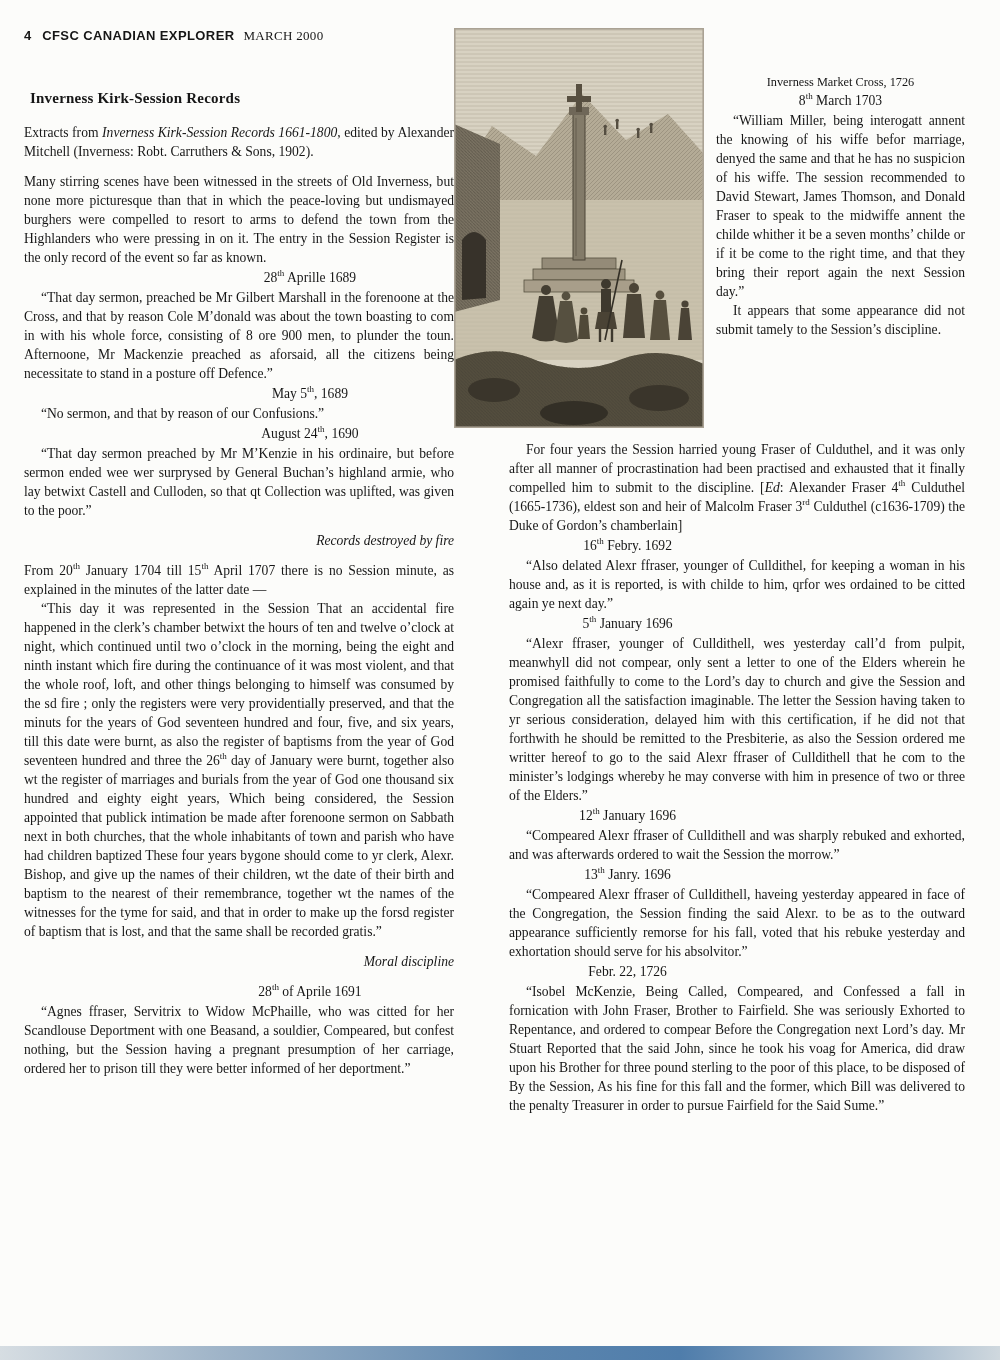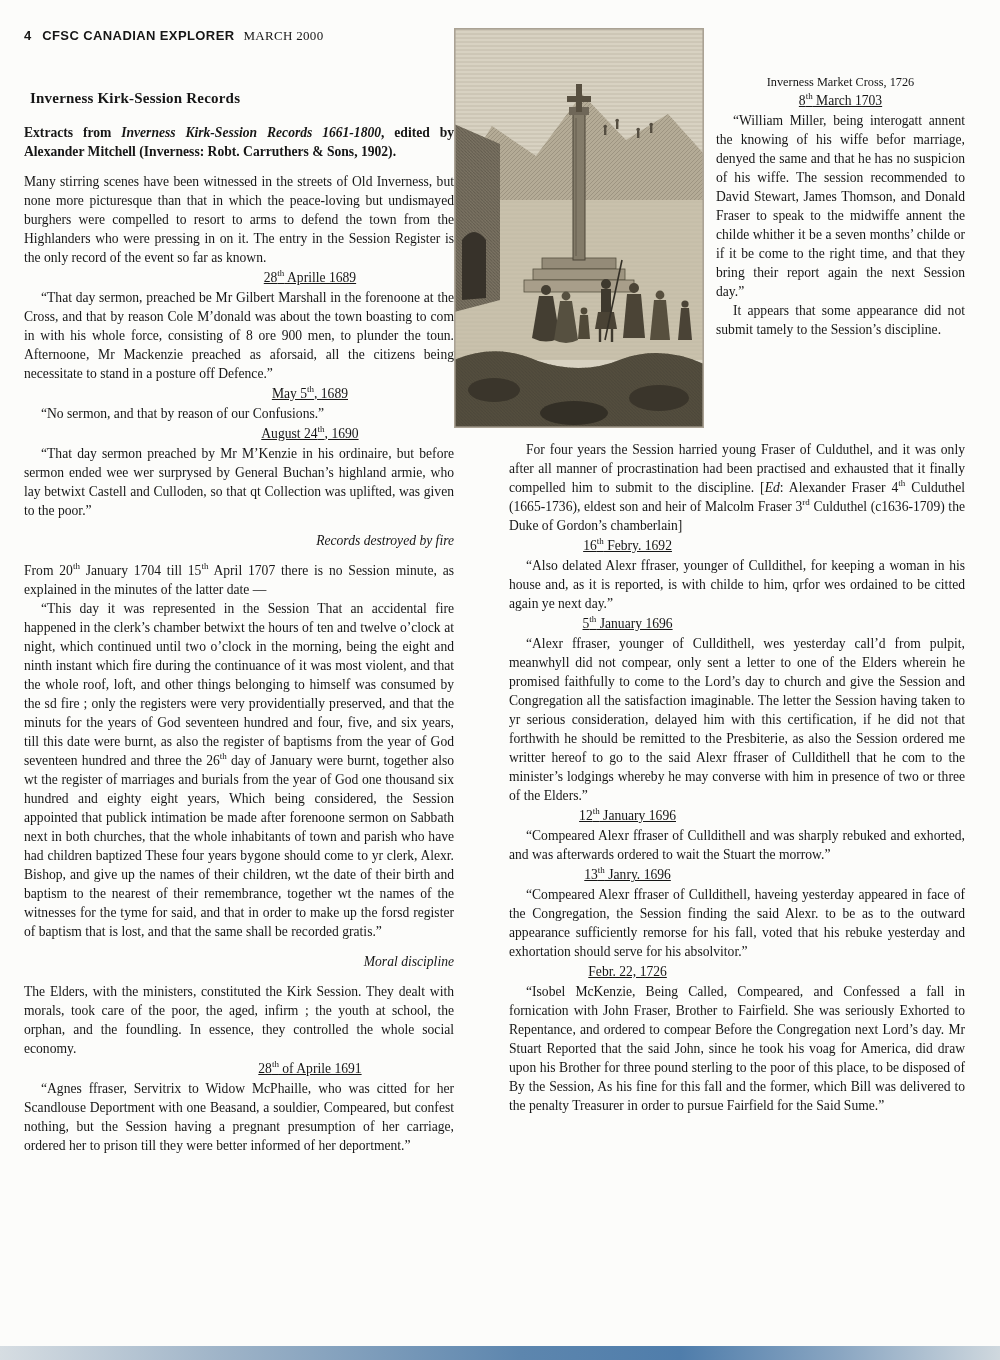--- a/index.html
+++ b/index.html
@@ -17,23 +17,23 @@
   .col-right { flex:1; min-width:0; margin-left:55px; }
 
   .header { font-size:13px; white-space:nowrap; }
   .pg-num { font-family:"Liberation Sans",sans-serif; font-weight:700; }
   .nl-title { font-family:"Liberation Sans",sans-serif; font-weight:700; letter-spacing:.4px; margin:0 9px 0 11px; }
   .issue { font-size:13px; letter-spacing:.3px; }
 
   .article-title { font-size:15px; font-weight:700; margin:46px 0 16px 6px; letter-spacing:.2px; }
 
   p { margin:0; font-size:13.6px; line-height:19px; text-align:justify; }
-  .gap { margin-bottom:11px;font-weight:bold; }
+  .gap { margin-bottom:11px; }
   .indent { text-indent:17px; }
-  .dateline { text-align:center; margin:1px 0;text-decoration:underline; }
+  .dateline { text-align:center; margin:1px 0; }
   .dl-right { margin-left:33%; }      
   .dl-left  { width:52%; }            
   .subhead { text-align:right; font-style:italic; margin:11px 0; }
   sup { font-size:9px; line-height:0; }
 
   .engraving { float:left; width:250px; height:400px; margin:0 12px 10px -55px; }
   .engraving svg { display:block; width:100%; height:100%; }
   .caption { margin-top:46px; font-size:12.3px; line-height:16px; text-align:center; }
   .clear { clear:left; padding-top:2px; }
 
@@ -66,21 +66,20 @@
       <p class="para indent">“No sermon, and that by reason of our Confusions.”</p>
 
       <p class="dateline dl-right">August 24<sup>th</sup>, 1690</p>
       <p class="para indent">“That day sermon preached by Mr M’Kenzie in his ordinaire, but before sermon ended wee wer surprysed by General Buchan’s highland armie, who lay betwixt Castell and Culloden, so that qt Collection was uplifted, was given to the poor.”</p>
 
       <p class="subhead">Records destroyed by fire</p>
       <p class="para">From 20<sup>th</sup> January 1704 till 15<sup>th</sup> April 1707 there is no Session minute, as explained in the minutes of the latter date —</p>
       <p class="para indent">“This day it was represented in the Session That an accidental fire happened in the clerk’s chamber betwixt the hours of ten and twelve o’clock at night, which continued until two o’clock in the morning, being the eight and ninth instant which fire during the continuance of it was most violent, and that the whole roof, loft, and other things belonging to himself was consumed by the sd fire ; only the registers were very providentially preserved, and that the minuts for the years of God seventeen hundred and four, five, and six years, till this date were burnt, as also the register of baptisms from the year of God seventeen hundred and three the 26<sup>th</sup> day of January were burnt, together also wt the register of marriages and burials from the year of God one thousand six hundred and eighty eight years, Which being considered, the Session appointed that publick intimation be made after forenoone sermon on Sabbath next in both churches, that the whole inhabitants of town and parish who have had children baptized These four years bygone should come to yr clerk, Alexr. Bishop, and give up the names of their children, wt the date of their birth and baptism to the nearest of their remembrance, together wt the names of the witnesses for the tyme for said, and that in order to make up the forsd register of baptism that is lost, and that the same shall be recorded gratis.”</p>
 
       <p class="subhead">Moral discipline</p>
-      <p class="para">The Elders, with the ministers, constituted the Kirk Session. They dealt with morals, took care of the poor, the aged, infirm ; the youth at school, the orphan, and the foundling. In essence, they controlled the whole social economy.</p>
 
       <p class="dateline dl-right">28<sup>th</sup> of Aprile 1691</p>
       <p class="para indent">“Agnes ffraser, Servitrix to Widow McPhaille, who was citted for her Scandlouse Deportment with one Beasand, a souldier, Compeared, but confest nothing, but the Session having a pregnant presumption of her carriage, ordered her to prison till they were better informed of her deportment.”</p>
     </div>
 
     <div class="col-right">
 
       <figure class="engraving">
         <svg viewBox="0 0 250 400" width="250" height="400" role="img">
           <defs>
@@ -157,21 +156,21 @@
 
       <p class="para indent clear"><span>For four years the Session harried young Fraser of Culduthel, and it was only after all manner of procrastination had been practised and exhausted that it finally compelled him to submit to the discipline. [</span><i>Ed</i><span>: Alexander Fraser 4<sup>th</sup> Culduthel (1665-1736), eldest son and heir of Malcolm Fraser 3<sup>rd</sup> Culduthel (c1636-1709) the Duke of Gordon’s chamberlain]</span></p>
 
       <p class="dateline dl-left">16<sup>th</sup> Febry. 1692</p>
       <p class="para indent">“Also delated Alexr ffraser, younger of Culldithel, for keeping a woman in his house and, as it is reported, is with childe to him, qrfor wes ordained to be citted again ye next day.”</p>
 
       <p class="dateline dl-left">5<sup>th</sup> January 1696</p>
       <p class="para indent">“Alexr ffraser, younger of Culldithell, wes yesterday call’d from pulpit, meanwhyll did not compear, only sent a letter to one of the Elders wherein he promised faithfully to come to the Lord’s day to church and give the Session and Congregation all the satisfaction imaginable. The letter the Session having taken to yr serious consideration, delayed him with this certification, if he did not that forthwith he should be remitted to the Presbiterie, as also the Session ordered me writter hereof to go to the said Alexr ffraser of Culldithell that he com to the minister’s lodgings whereby he may converse with him in presence of two or three of the Elders.”</p>
 
       <p class="dateline dl-left">12<sup>th</sup> January 1696</p>
-      <p class="para indent">“Compeared Alexr ffraser of Culldithell and was sharply rebuked and exhorted, and was afterwards ordered to wait the Stuart the morrow.”</p>
+      <p class="para indent">“Compeared Alexr ffraser of Culldithell and was sharply rebuked and exhorted, and was afterwards ordered to wait the Session the morrow.”</p>
 
       <p class="dateline dl-left">13<sup>th</sup> Janry. 1696</p>
       <p class="para indent">“Compeared Alexr ffraser of Culldithell, haveing yesterday appeared in face of the Congregation, the Session finding the said Alexr. to be as to the outward appearance sufficiently remorse for his fall, voted that his rebuke yesterday and exhortation should serve for his absolvitor.”</p>
 
       <p class="dateline dl-left">Febr. 22, 1726</p>
       <p class="para indent">“Isobel McKenzie, Being Called, Compeared, and Confessed a fall in fornication with John Fraser, Brother to Fairfield. She was seriously Exhorted to Repentance, and ordered to compear Before the Congregation next Lord’s day. Mr Stuart Reported that the said John, since he took his voag for America, did draw upon his Brother for three pound sterling to the poor of this place, to be disposed of By the Session, As his fine for this fall and the former, which Bill was delivered to the penalty Treasurer in order to pursue Fairfield for the Said Sume.”</p>
     </div>
   </div>
 
   <div class="scan-strip"></div>

